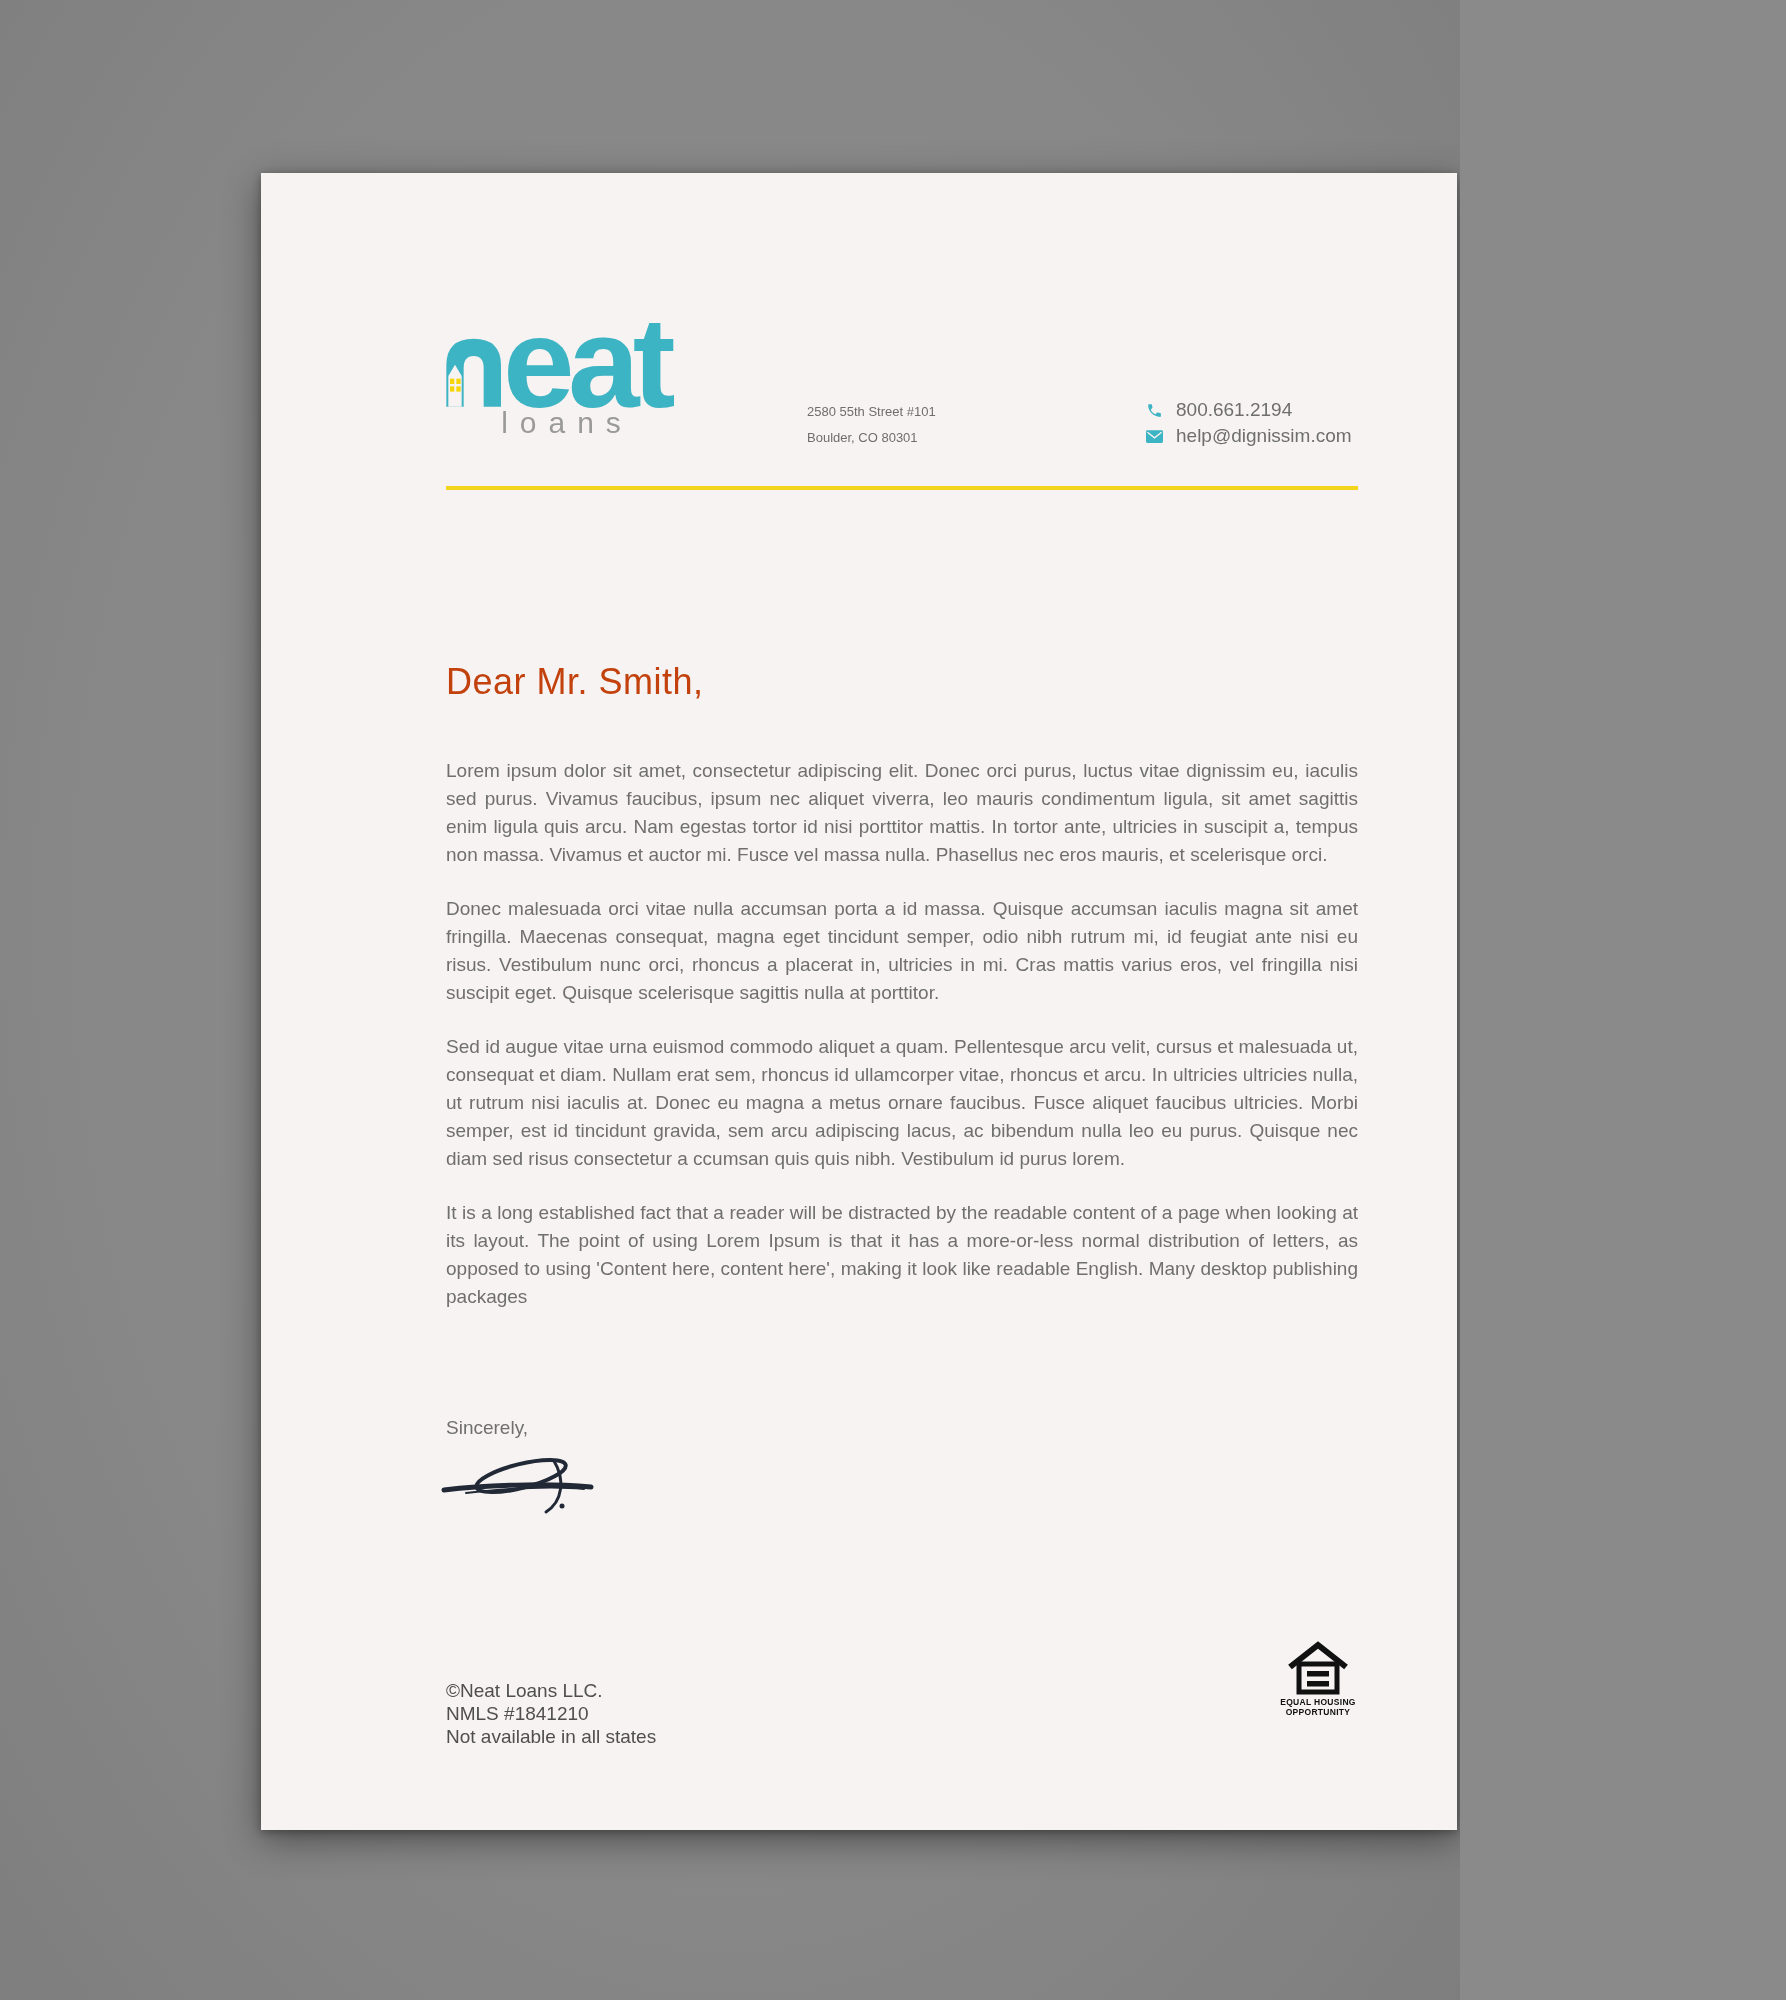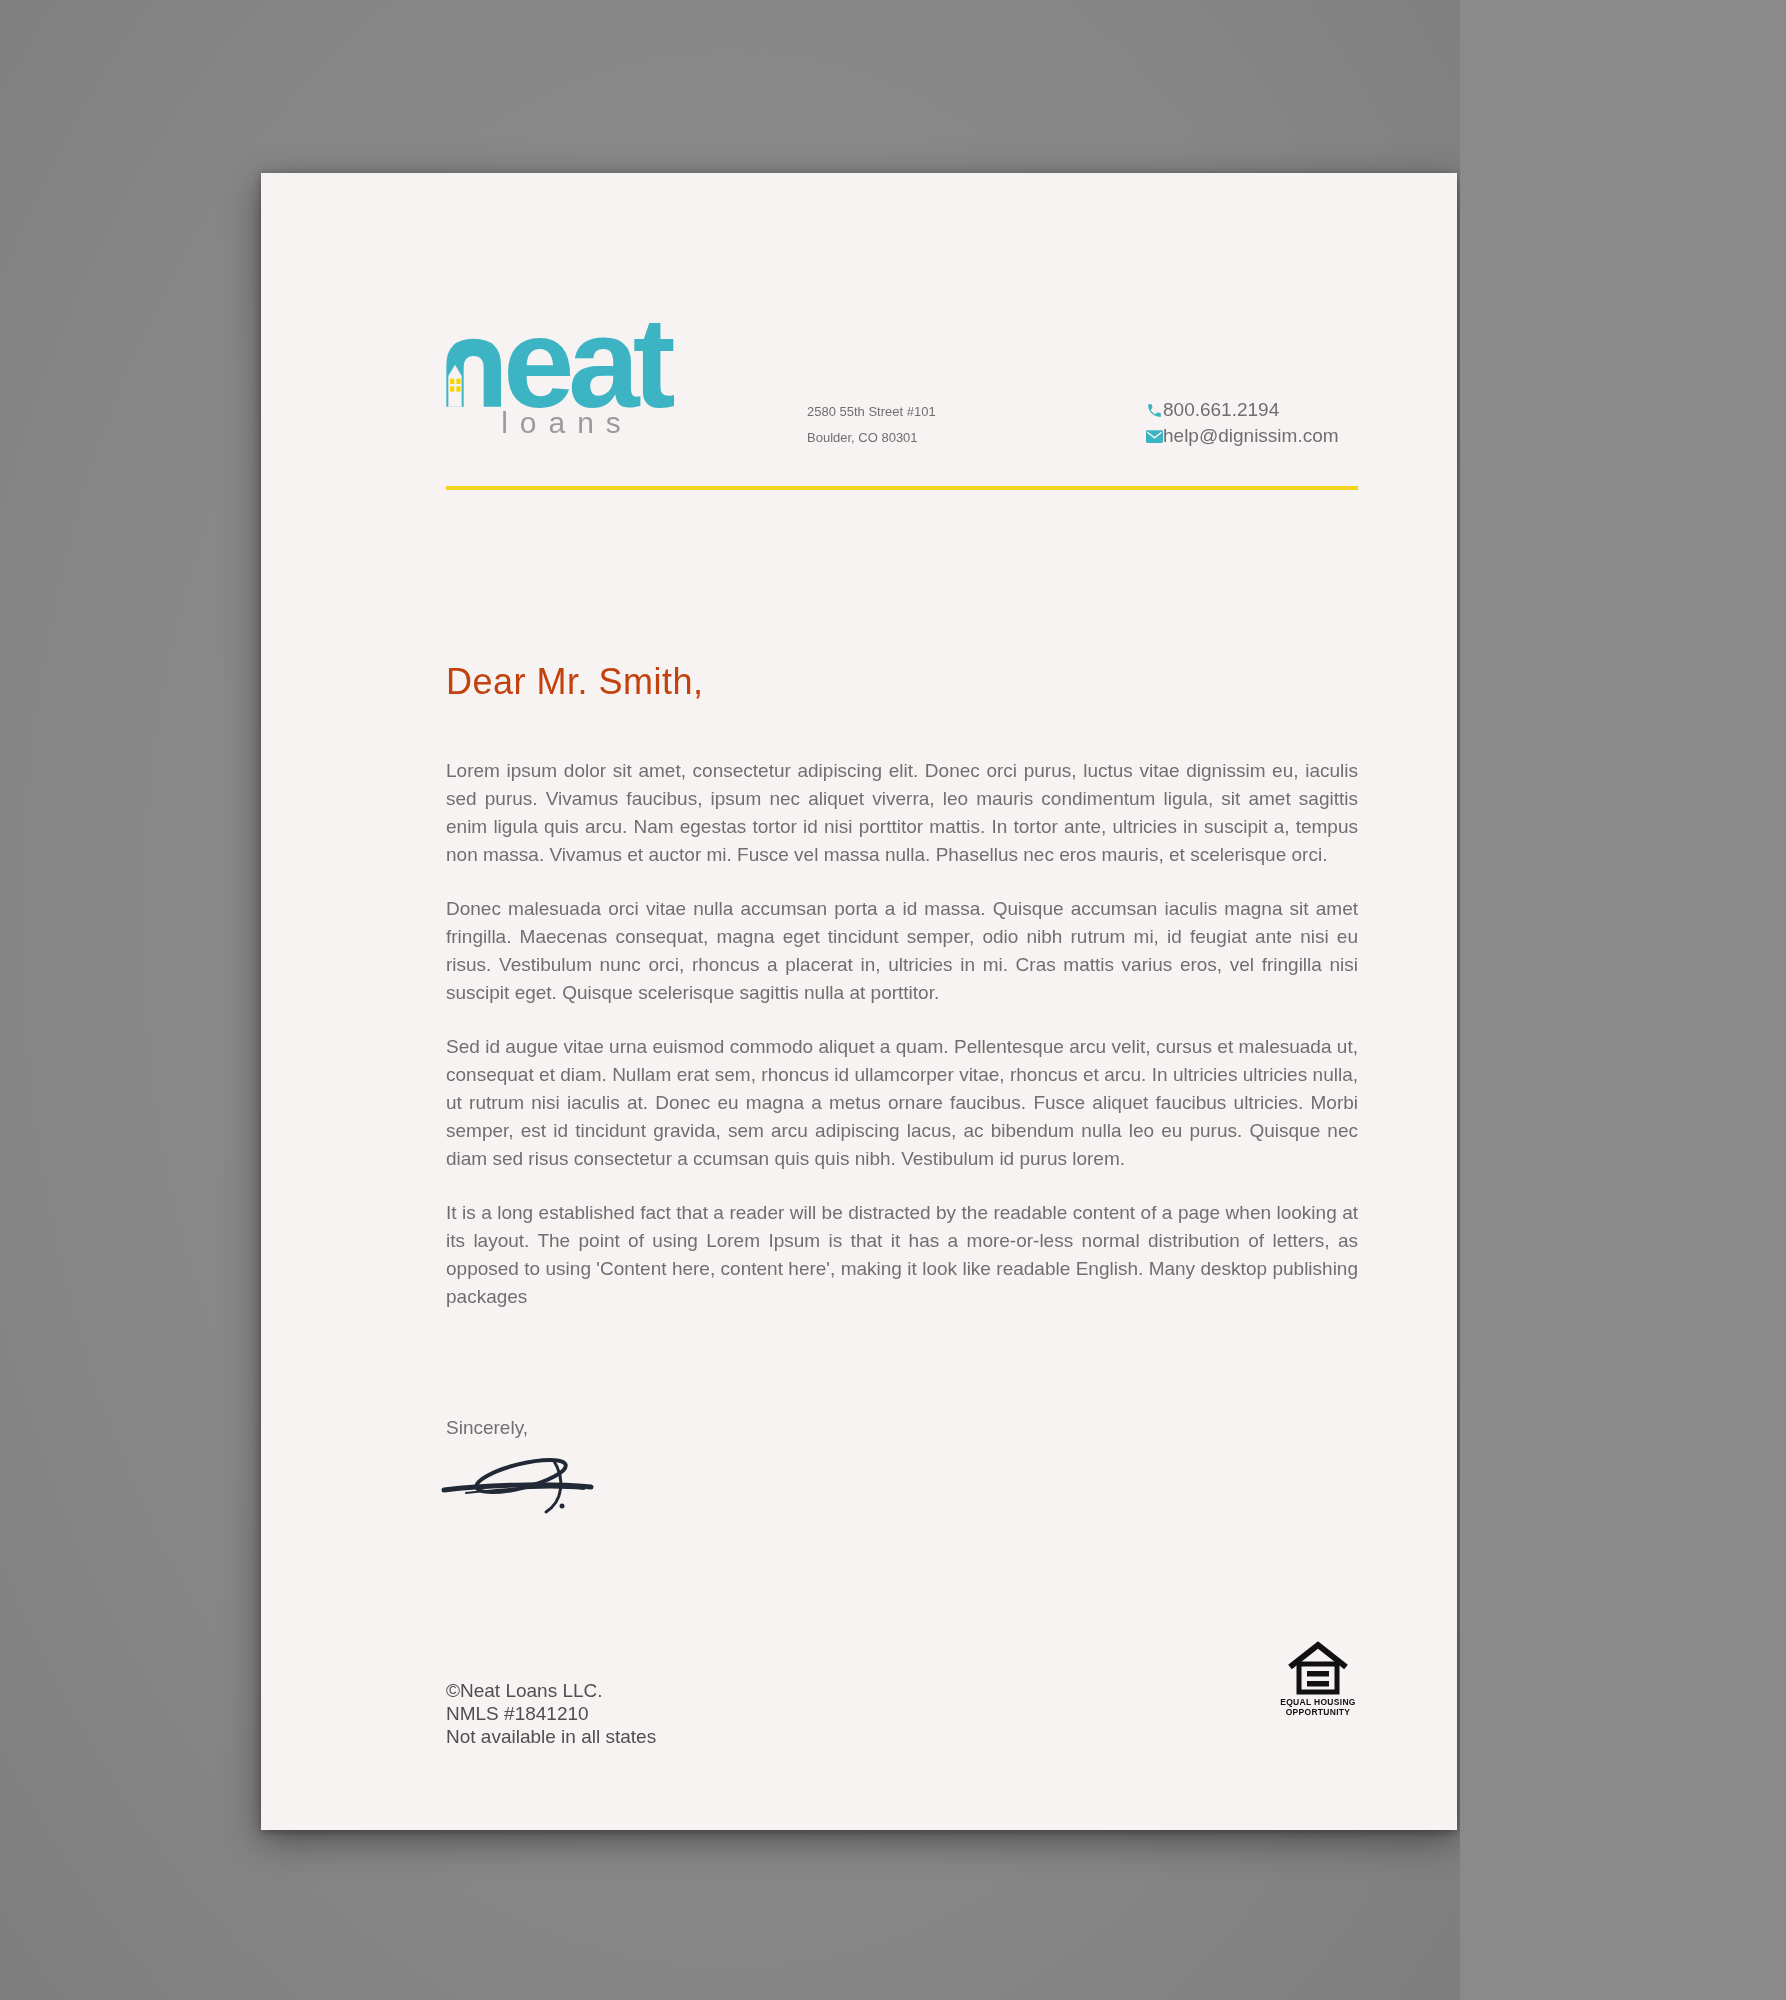--- a/index.html
+++ b/index.html
@@ -35,21 +35,21 @@
     font-size:30px;letter-spacing:12px;text-indent:12px;font-weight:400;
   }
   .n-shape{fill:var(--teal);}
   .house-cutout{fill:var(--paper);}
   .window-pane{fill:var(--window-yellow);}
   .address{
     position:absolute;left:546px;top:226px;
     font-size:13px;line-height:26px;color:#6e6e6e;
   }
   .contact{position:absolute;left:884px;top:224px;}
-  .crow{display:flex;align-items:center;height:26px;
+  .crow{display:flex;align-items:center;gap:13px;height:26px;
     font-size:19px;color:#6e6e6e;}
   .cicon{width:18px;display:flex;align-items:center;justify-content:center;}
   .cicon svg{display:block;}
   .icon-teal{fill:var(--teal);}
   .divider{
     position:absolute;left:185px;top:313px;width:912px;height:4px;
     background:var(--yellow);
   }
   
   .greeting{

